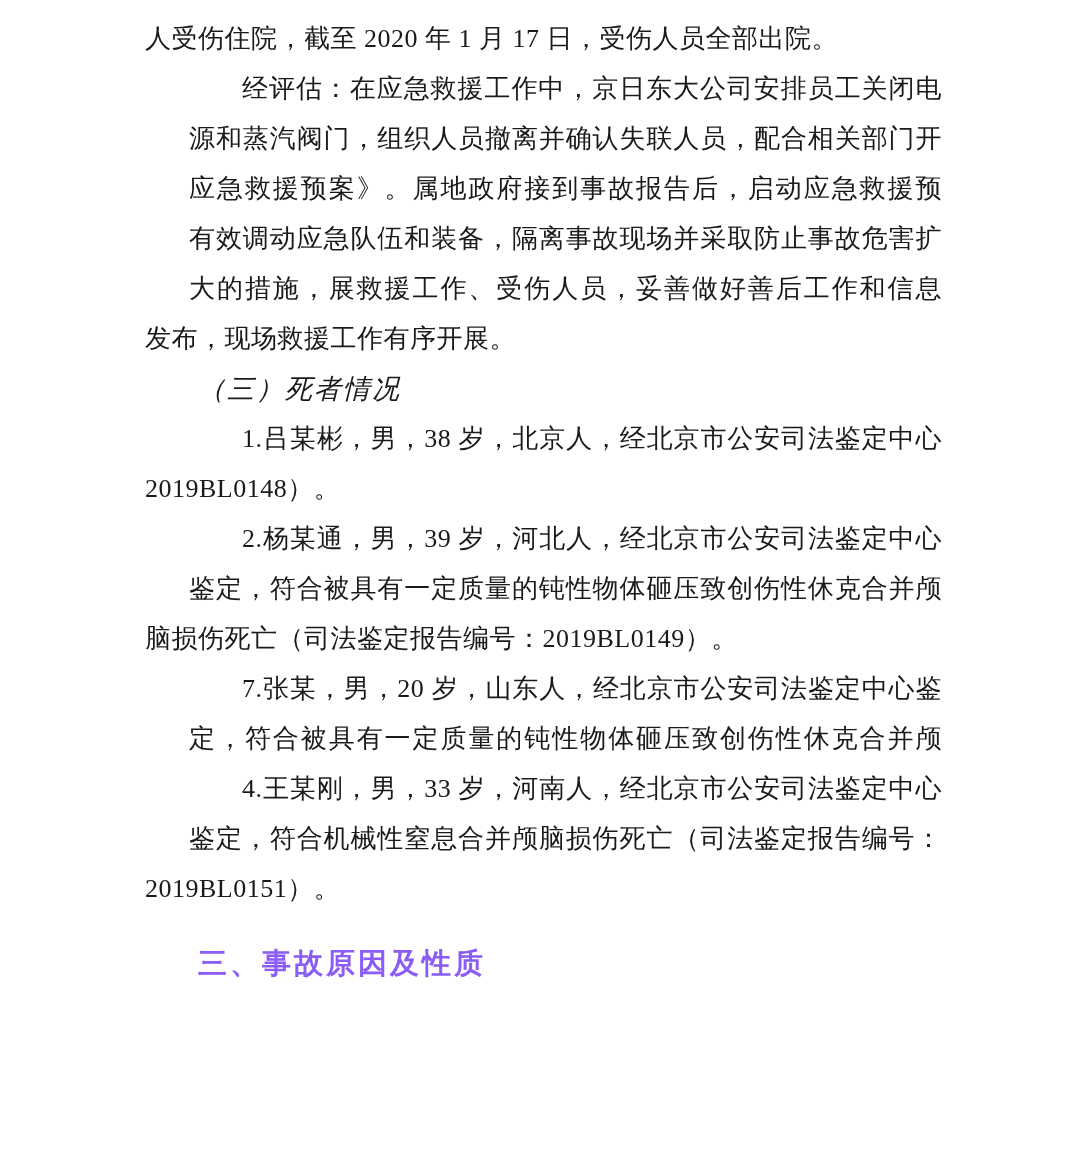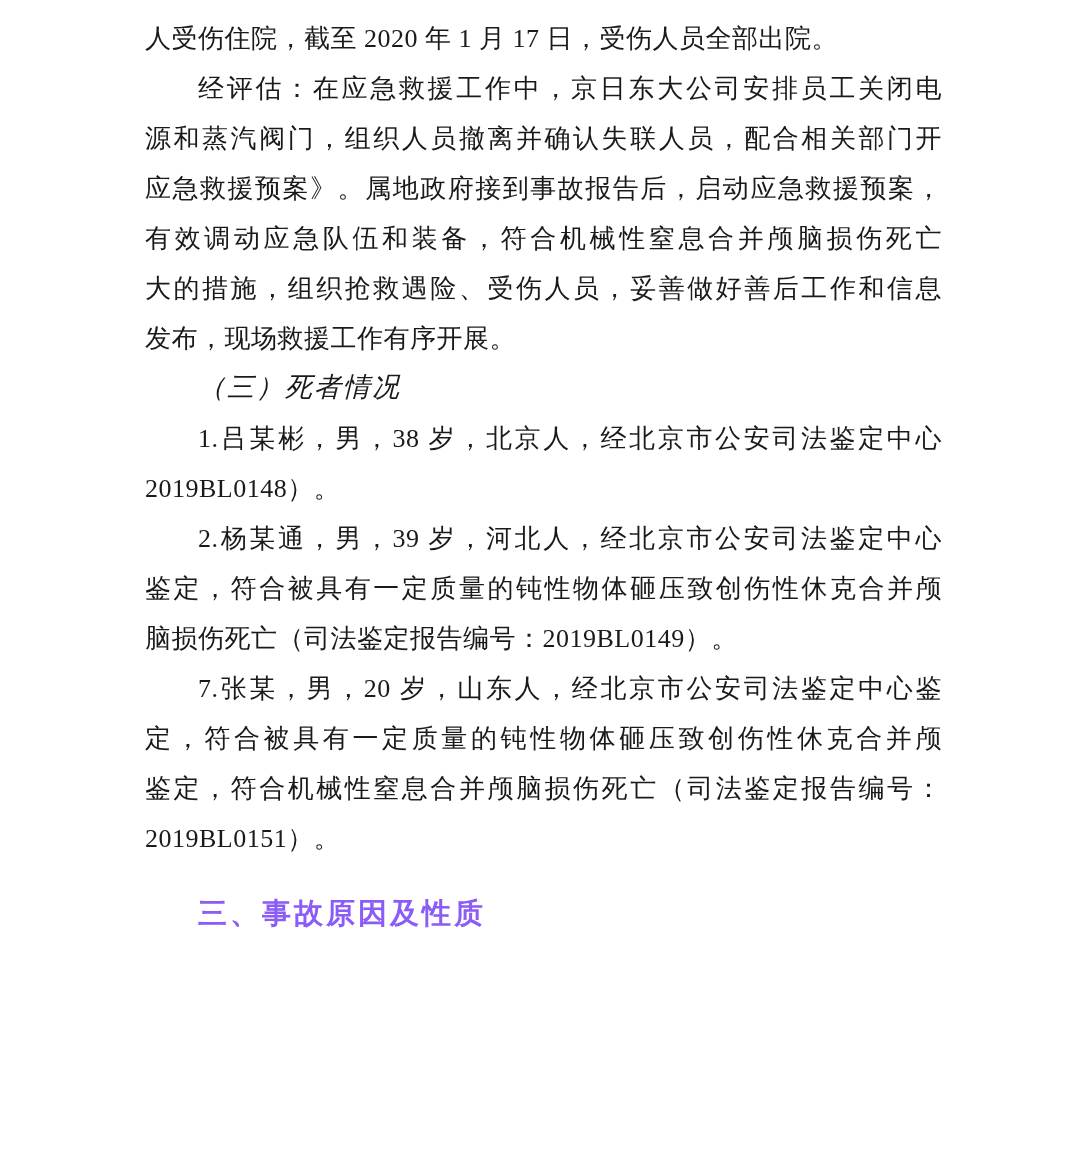--- a/index.html
+++ b/index.html
@@ -28,59 +28,60 @@
     font-family: "Liberation Serif", "DejaVu Serif", serif;
     letter-spacing: 0.5px;
     white-space: normal;
     overflow: hidden;
   }
   
   .line.j {
     text-align: justify;
     text-align-last: justify;
     text-justify: inter-character;
+    margin-left: 44px;
   }
   
   .line.in {
     text-indent: 53px;
   }
   
   .line.kai {
     font-style: italic;
     font-size: 27px;
     letter-spacing: 2px;
-    font-family: Liberation Mono, monospace;
   }
   
   .line.hei {
     font-family: "Liberation Sans", "DejaVu Sans", sans-serif;
     font-weight: 700;
     font-size: 29px;
     letter-spacing: 3px;
     margin-top: 24px;
     color: #8b5cf6;
   }
 </style>
 </head>
 <body>
 
 <div class="doc-page">
   <div class="text-col">
     <div class="line">人受伤住院，截至 2020 年 1 月 17 日，受伤人员全部出院。</div>
     <div class="line in j">经评估：在应急救援工作中，京日东大公司安排员工关闭电</div>
     <div class="line j">源和蒸汽阀门，组织人员撤离并确认失联人员，配合相关部门开</div>
     <div class="line j">应急救援预案》。属地政府接到事故报告后，启动应急救援预案，</div>
-    <div class="line j">有效调动应急队伍和装备，符合机械性窒息合并颅脑损伤死亡</div>
-    <div class="line j">大的措施，组织抢救遇险、受伤人员，妥善做好善后工作和信息</div>
+    <div class="line j">有效调动应急队伍和装备，隔离事故现场并采取防止事故危害扩</div>
+    <div class="line j">大的措施，展救援工作、受伤人员，妥善做好善后工作和信息</div>
     <div class="line">发布，现场救援工作有序开展。</div>
     <div class="line in kai">（三）死者情况</div>
     <div class="line in j">1.吕某彬，男，38 岁，北京人，经北京市公安司法鉴定中心</div>
     <div class="line">2019BL0148）。</div>
     <div class="line in j">2.杨某通，男，39 岁，河北人，经北京市公安司法鉴定中心</div>
     <div class="line j">鉴定，符合被具有一定质量的钝性物体砸压致创伤性休克合并颅</div>
     <div class="line">脑损伤死亡（司法鉴定报告编号：2019BL0149）。</div>
     <div class="line in j">7.张某，男，20 岁，山东人，经北京市公安司法鉴定中心鉴</div>
     <div class="line j">定，符合被具有一定质量的钝性物体砸压致创伤性休克合并颅</div>
+    <div class="line in j">4.王某刚，男，33 岁，河南人，经北京市公安司法鉴定中心</div>
     <div class="line j">鉴定，符合机械性窒息合并颅脑损伤死亡（司法鉴定报告编号：</div>
     <div class="line">2019BL0151）。</div>
     <div class="line in hei">三、事故原因及性质</div>
   </div>
 </div>
 
 </body></html>

